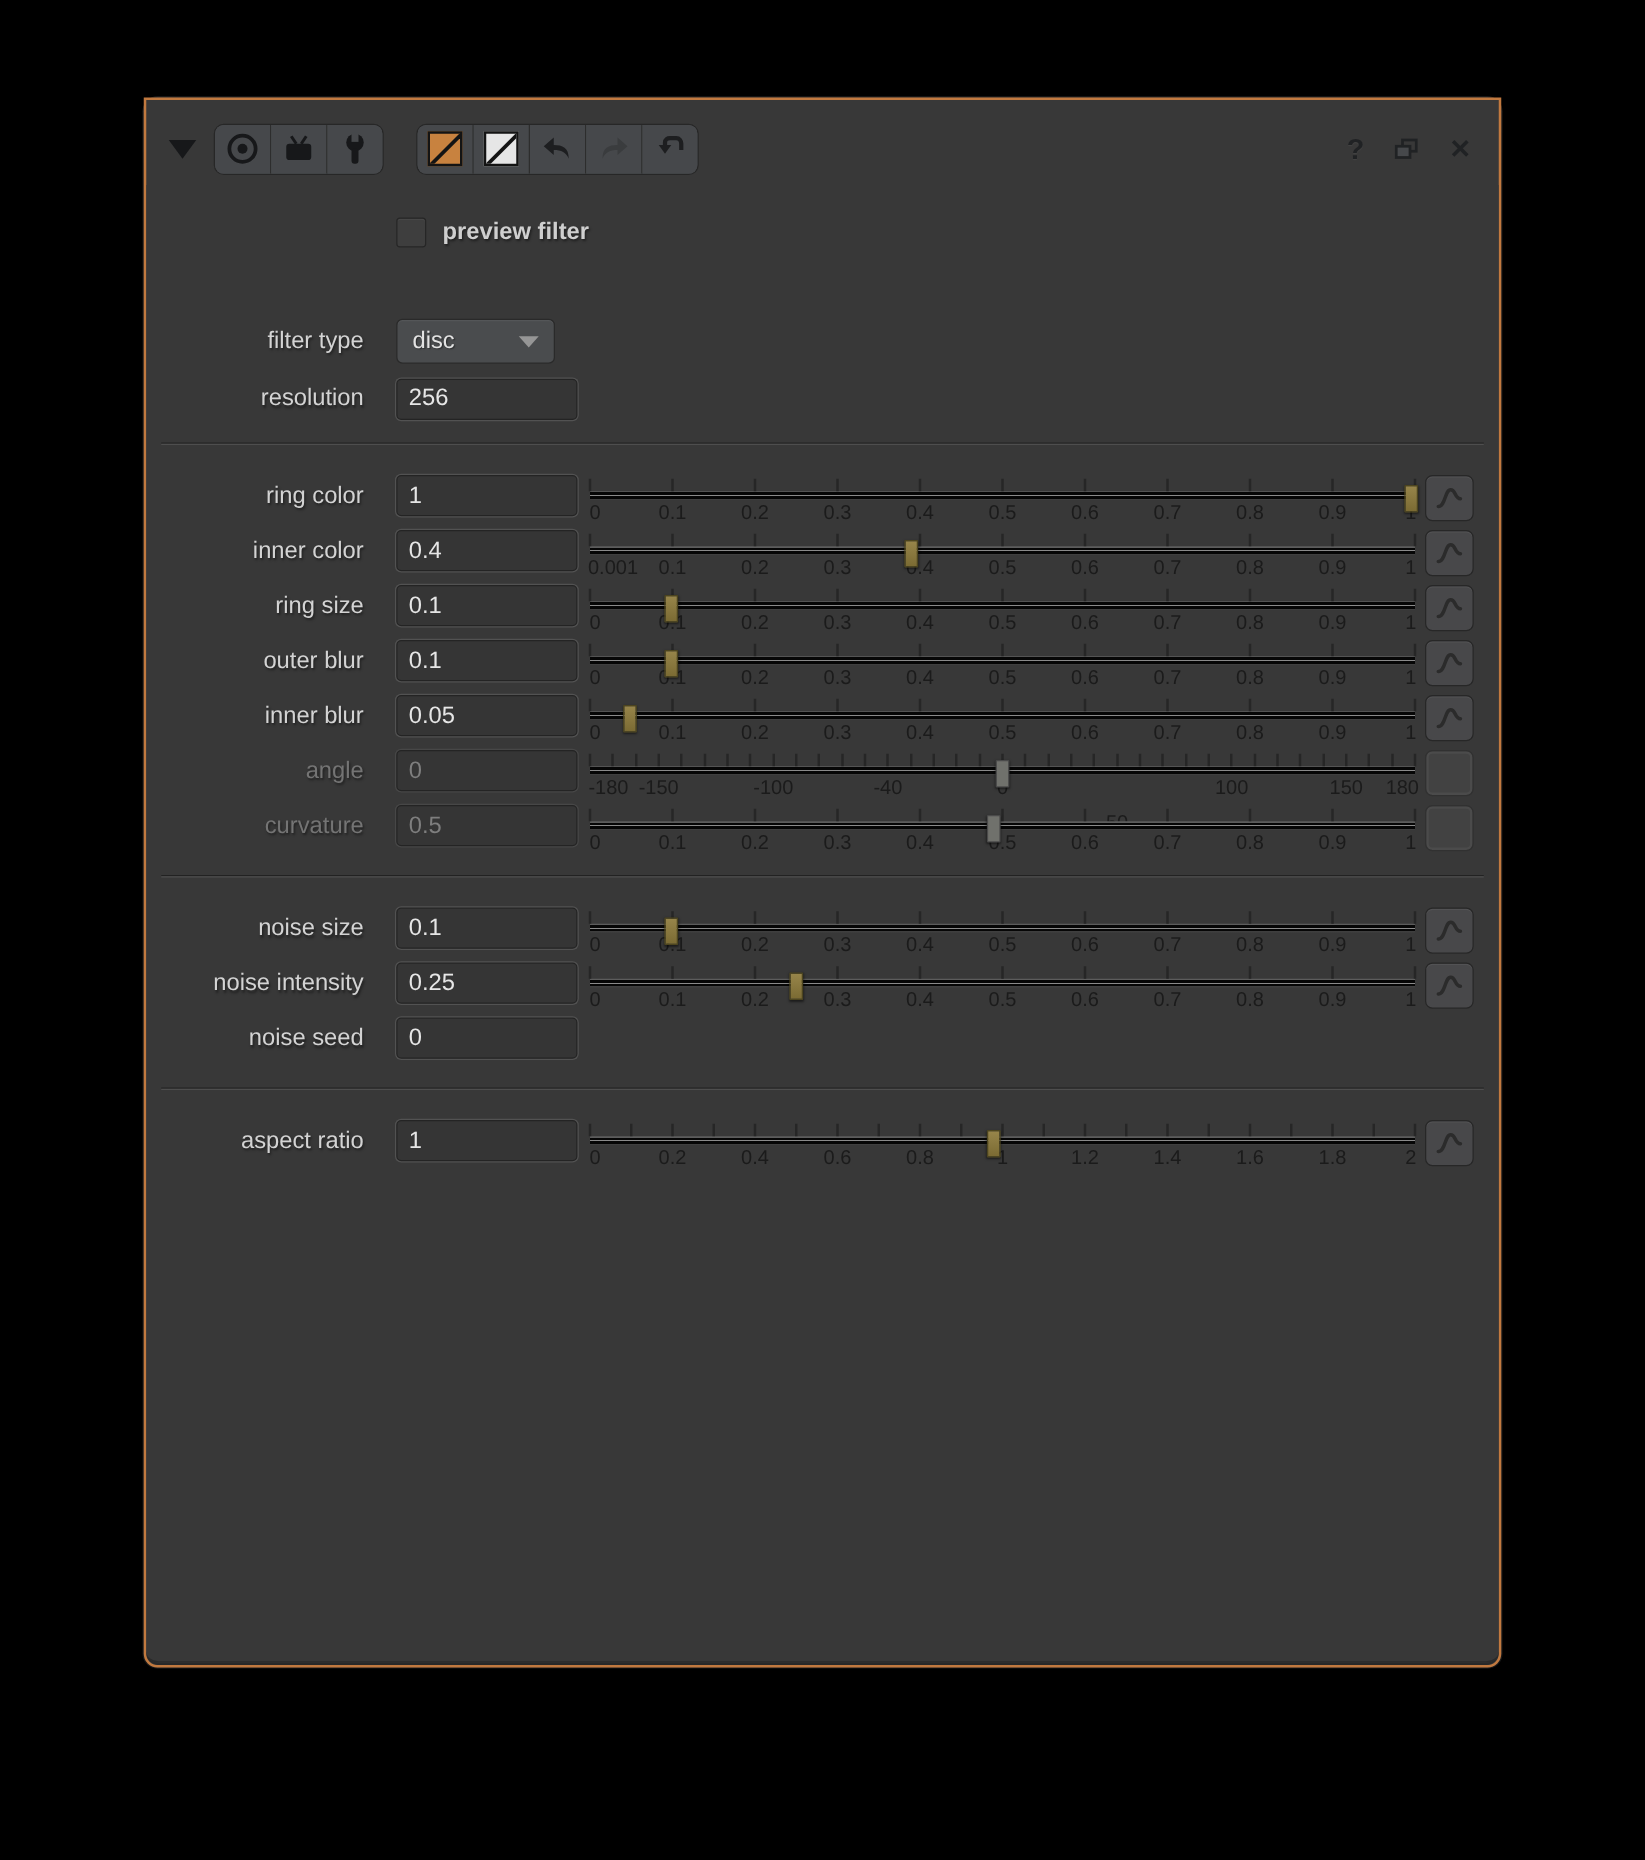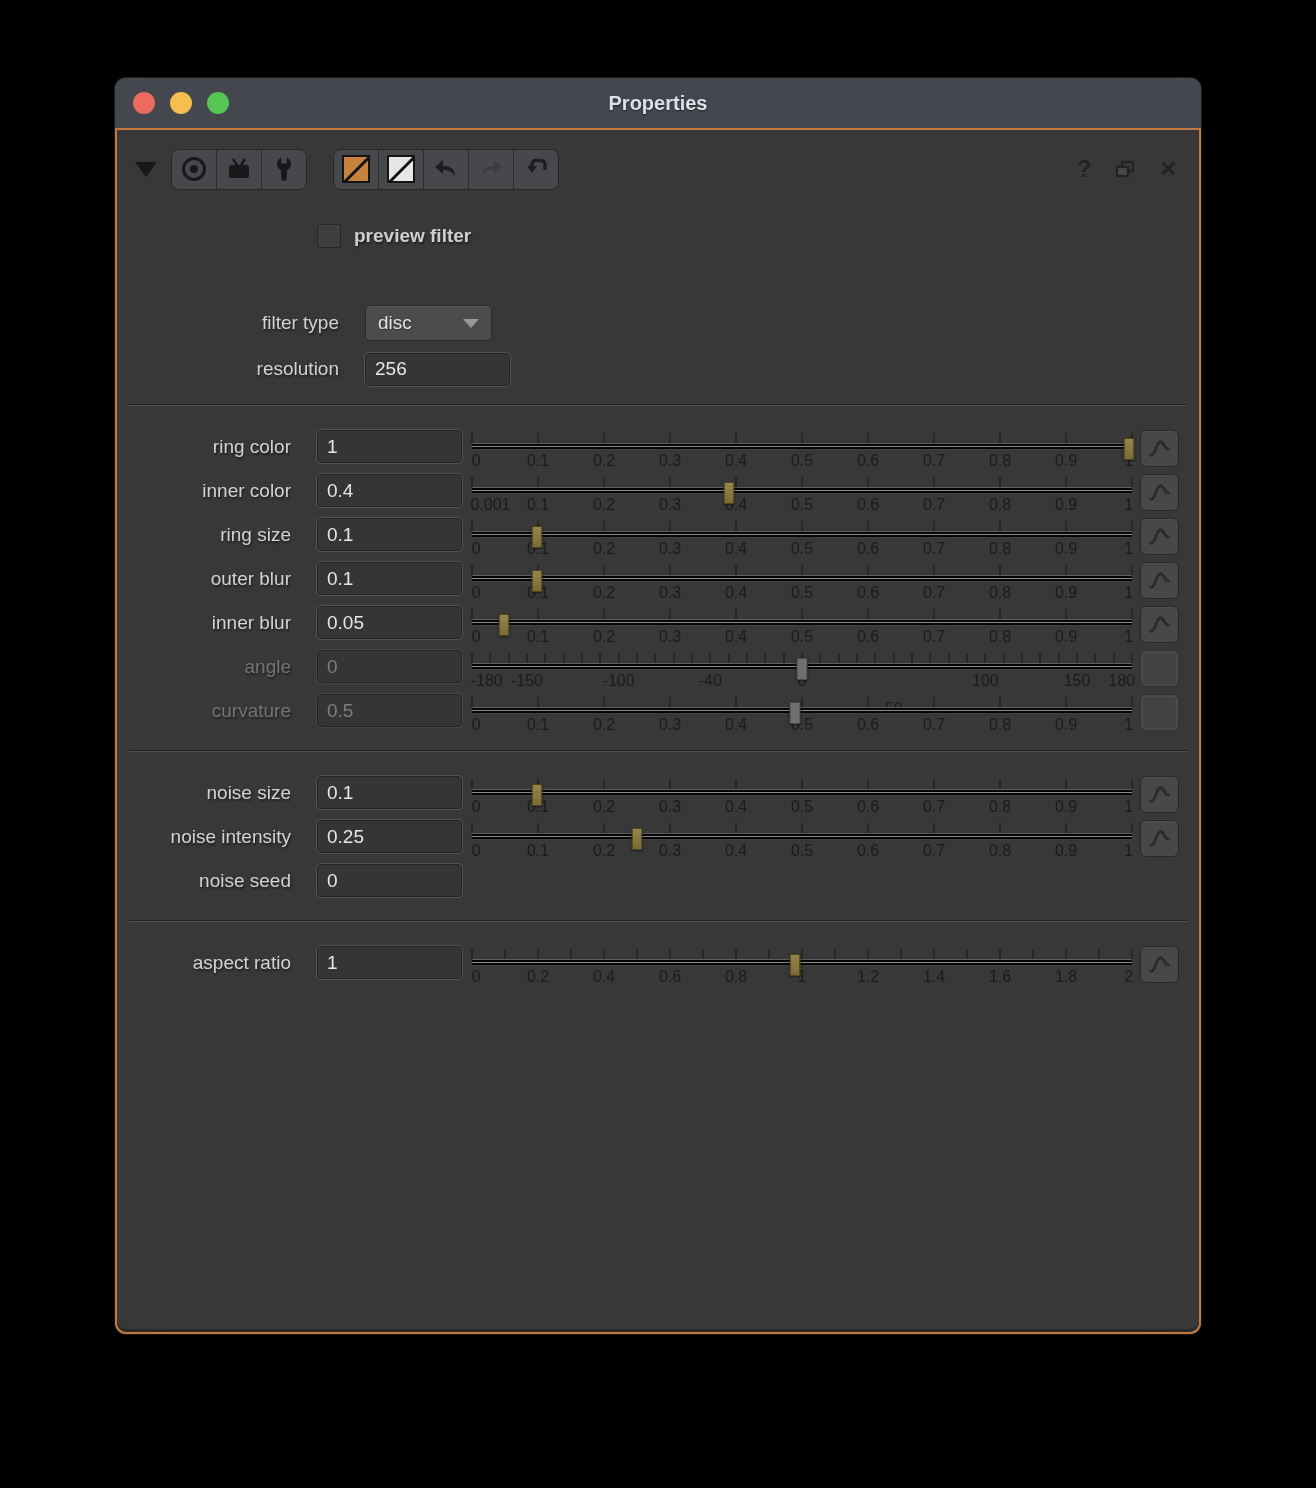--- a/index.html
+++ b/index.html
@@ -62,21 +62,21 @@
   .tab.active{height:40px;background:#3f3f3f;color:#efefef;border-color:#2a2a2a;}
   
   .panelbody{
     flex:1;min-height:0;background:#383838;position:relative;
     border-bottom:2px solid #292929;border-radius:0 0 10px 10px;
     box-shadow:inset 0 -1px 0 rgba(0,0,0,.25);
   }
   .checkbox-row{margin:26px 0 0 200px;display:flex;align-items:center;gap:13px;height:24px;}
   .checkbox{width:22px;height:22px;background:#3e3e3e;border:1px solid #262626;border-radius:3px;box-shadow:inset 0 1px 0 rgba(255,255,255,.05);cursor:pointer;}
   .cblabel{font-size:19px;font-weight:bold;color:#cfcfcf;text-shadow:1px 2px 2px rgba(0,0,0,.45);}
-  .filter-block{margin-top:52px;margin-left:48px;}
+  .filter-block{margin-top:52px;}
   .filter-row{display:flex;align-items:center;height:46px;}
   .plabel{width:188px;box-sizing:border-box;padding-right:14px;text-align:right;font-size:19px;color:#d3d3d3;text-shadow:1px 2px 2px rgba(0,0,0,.45);flex:0 0 auto;}
   .dropdown{
     margin-left:12px;width:127px;height:36px;background:#4a4c4e;border:1px solid #2a2a2a;border-radius:5px;
     display:flex;align-items:center;padding:0 12px;box-sizing:border-box;cursor:pointer;
     box-shadow:inset 0 1px 0 rgba(255,255,255,.06);
   }
   .dropdown .dval{font-size:19px;color:#e3e3e3;text-shadow:1px 1px 1px rgba(0,0,0,.4);}
   .dropdown .arrow{margin-left:auto;width:0;height:0;border-left:8px solid transparent;border-right:8px solid transparent;border-top:9px solid #969696;}
   .pfield{
@@ -111,28 +111,20 @@
     font-family:"Liberation Sans",sans-serif;text-shadow:1px 2px 2px rgba(0,0,0,.5);
     box-shadow:inset 0 1px 0 rgba(255,255,255,.07);cursor:pointer;
   }
   svg{display:block;}
 </style>
 </head>
 <body>
 
 <div class="window">
 
-  <div class="titlebar">
-    <div class="lights">
-      <div class="light red"></div>
-      <div class="light yellow"></div>
-      <div class="light green"></div>
-    </div>
-    <div class="wtitle">Properties</div>
-  </div>
 
   <div class="content">
 
     <div class="toolbar">
       <div class="collapse-tri"></div>
 
       <div class="tgroup">
         <div class="tbtn">
           <div class="cicon">
               <div class="dot"></div>

